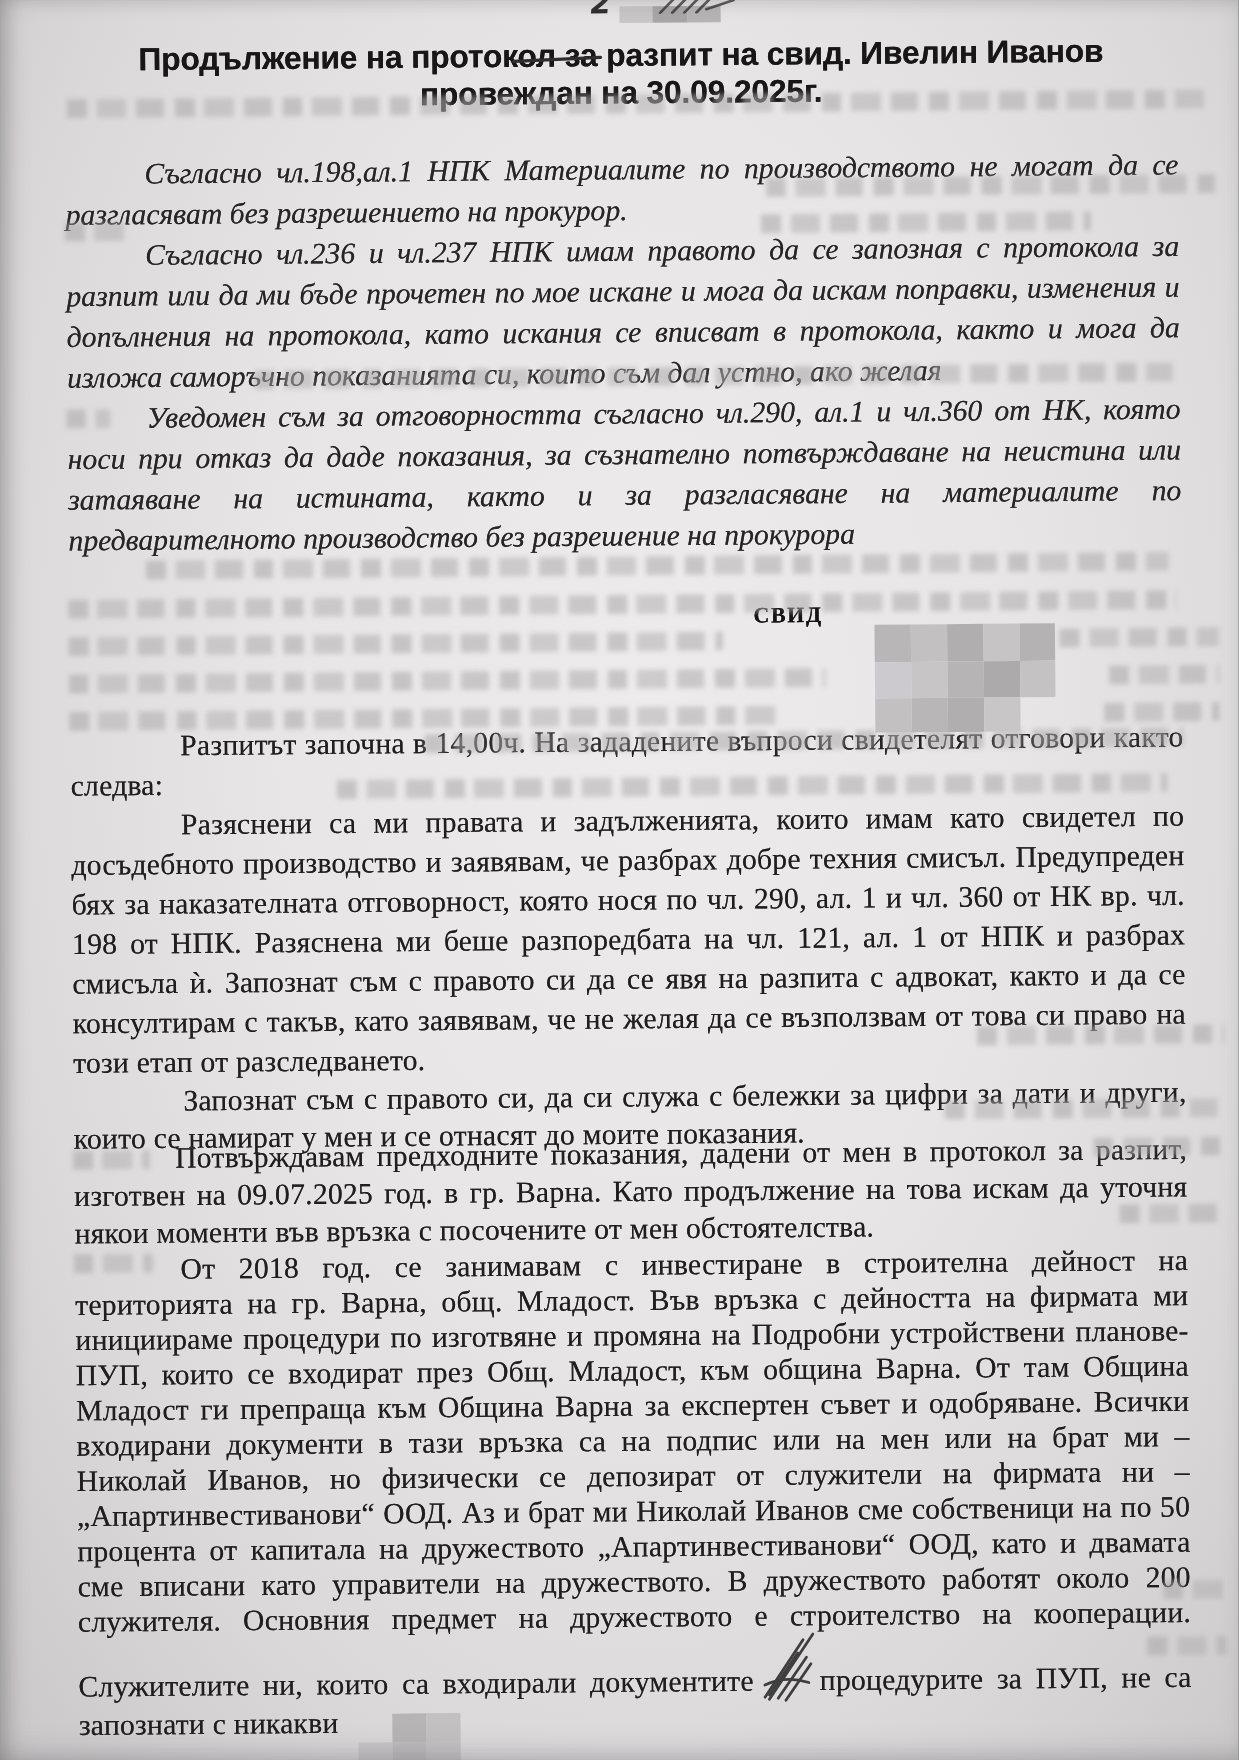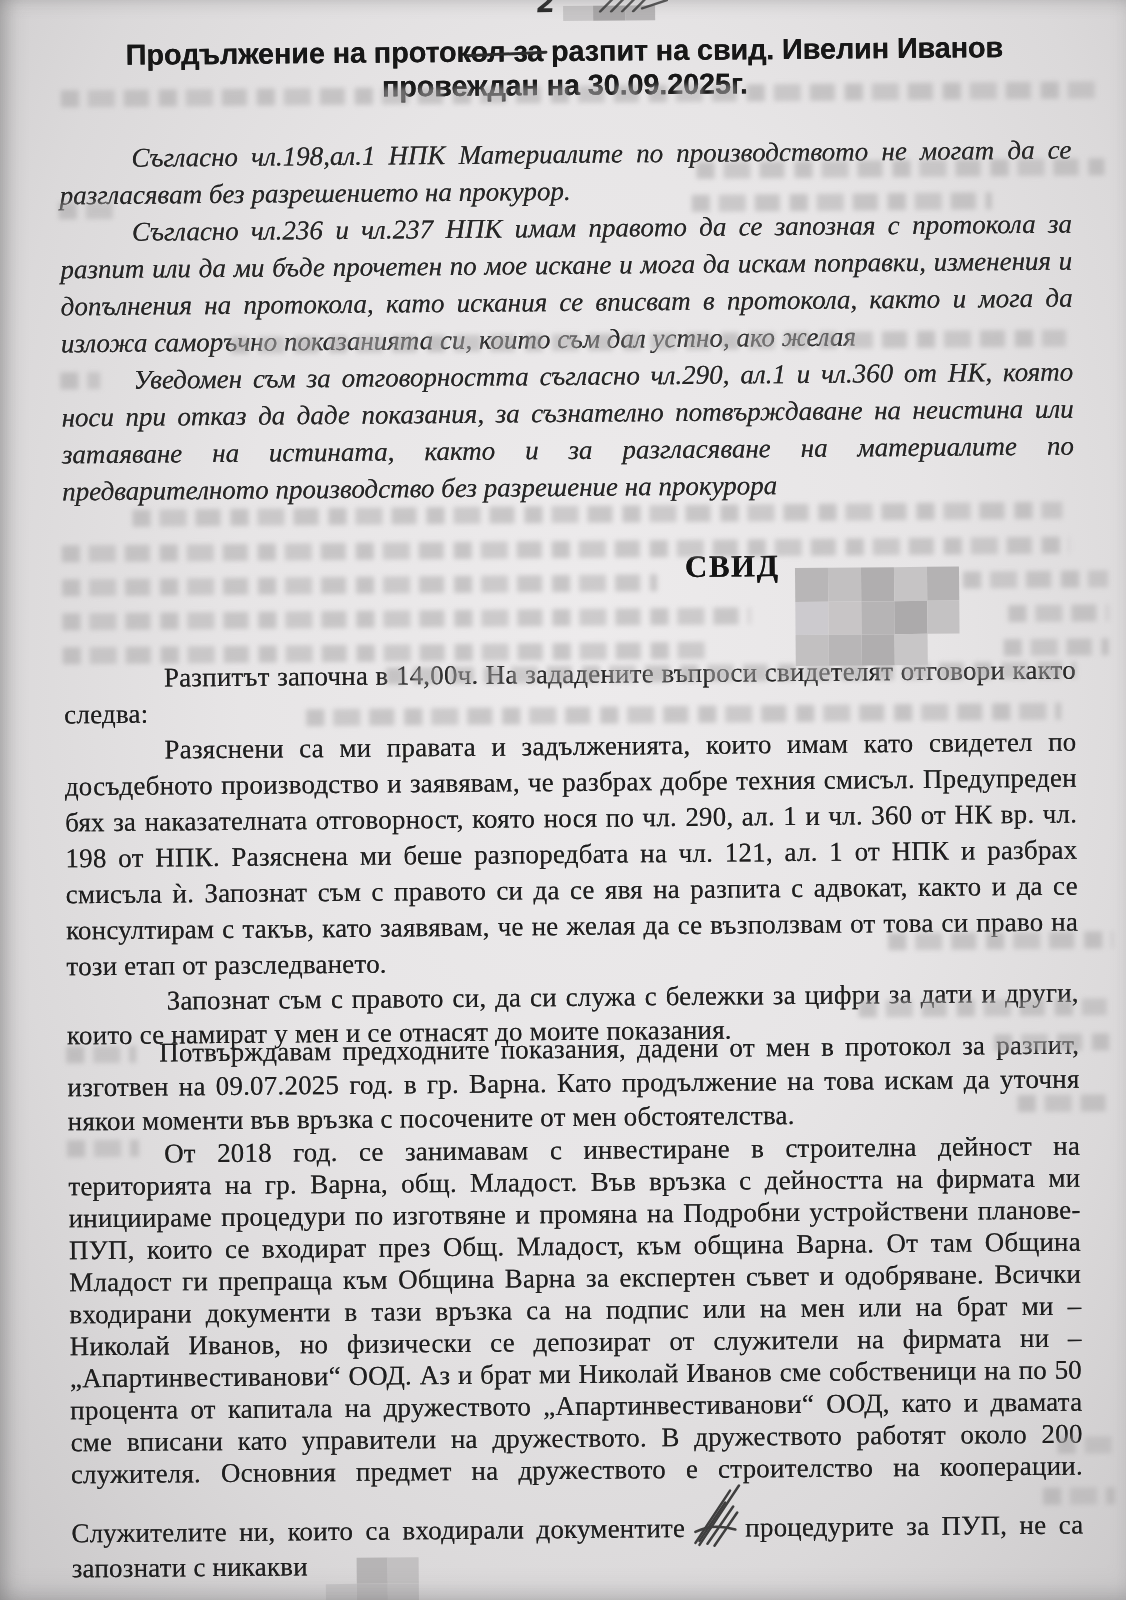--- a/index.html
+++ b/index.html
@@ -24,21 +24,21 @@
     font-family:"Liberation Sans", sans-serif;font-weight:bold;
     font-size:29px;line-height:34px;text-align:center;text-indent:0;
     letter-spacing:-.2px;color:#171717;margin-top:20px;text-shadow:0 0 .5px rgba(20,20,20,.9);
   }
   .struck{position:relative;}
   .struck::after{content:"";position:absolute;left:-5px;right:-4px;top:54%;height:3px;background:#2e2e2e;transform:rotate(-2.2deg);border-radius:2px;}
   .p1{margin-top:34px;}
   .p3{margin-bottom:0;}
   .witness-line{height:40px;margin-top:44px;}
   .witness-heading{
-    display:inline-block;margin-left:622px;font-weight:bold;font-size:31px;
+    display:inline-block;margin-left:622px;font-weight:bold;font-size:20px;
     letter-spacing:1.5px;color:#141414;text-shadow:0 0 .6px rgba(15,15,15,.9);
   }
   .p-start{margin-top:66px;}
   .p-rights{line-height:36px;}
   .p-notes{line-height:34px;}
   .p-confirm{margin-top:-16px;line-height:34px;text-indent:92px;}
   .p-business{line-height:32px;text-indent:96px;}
   .bleed{position:absolute;height:17px;filter:blur(2.6px);opacity:.55;pointer-events:none;
     background:repeating-linear-gradient(90deg,#a9a7a8 0 18px,transparent 18px 27px,#b3b1b2 27px 54px,transparent 54px 63px,#adabac 63px 88px,transparent 88px 98px);}
   .mosaic-cell{position:absolute;}

